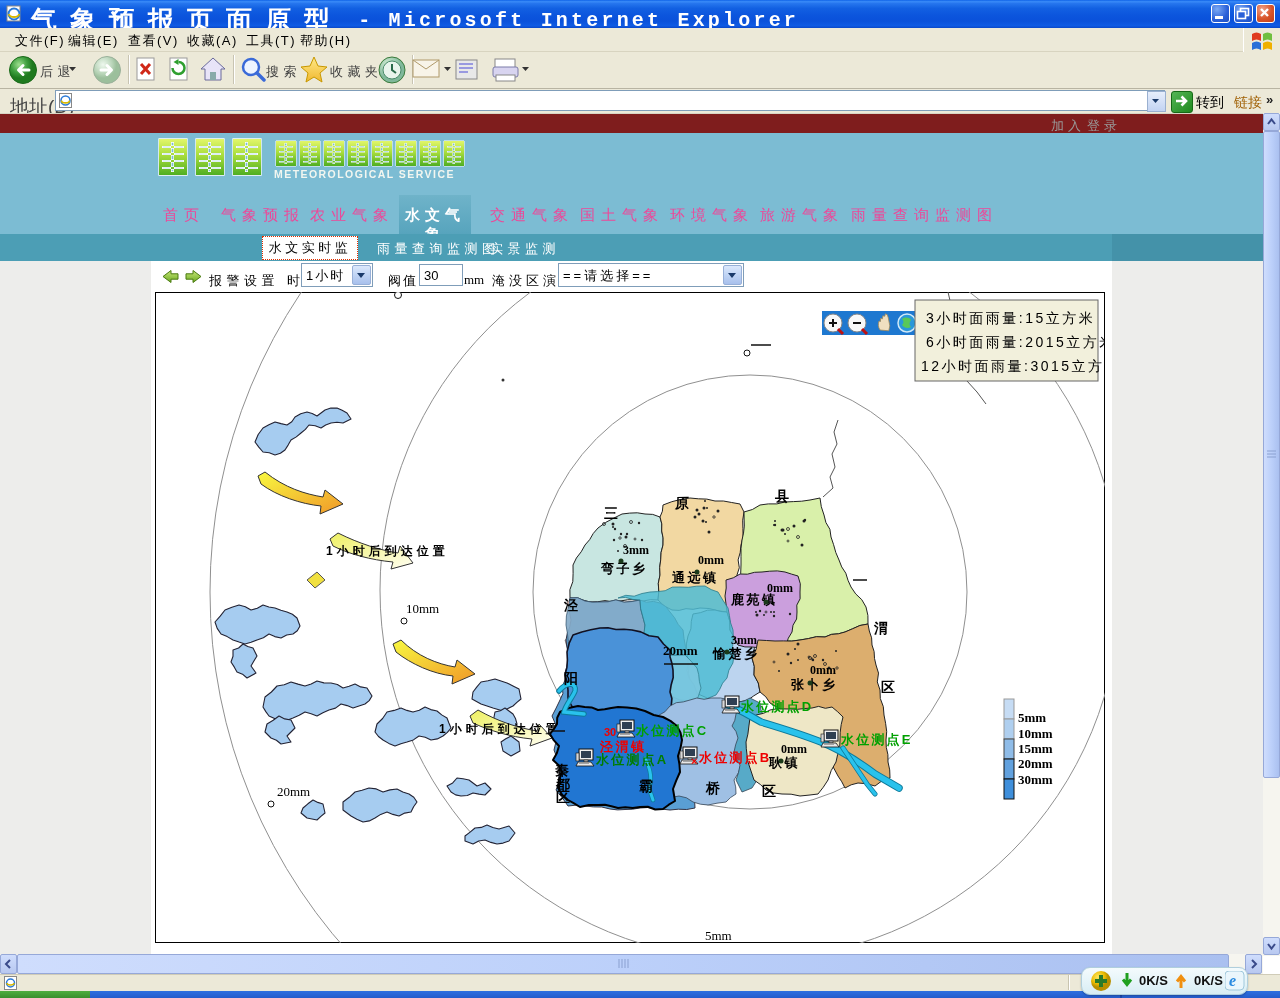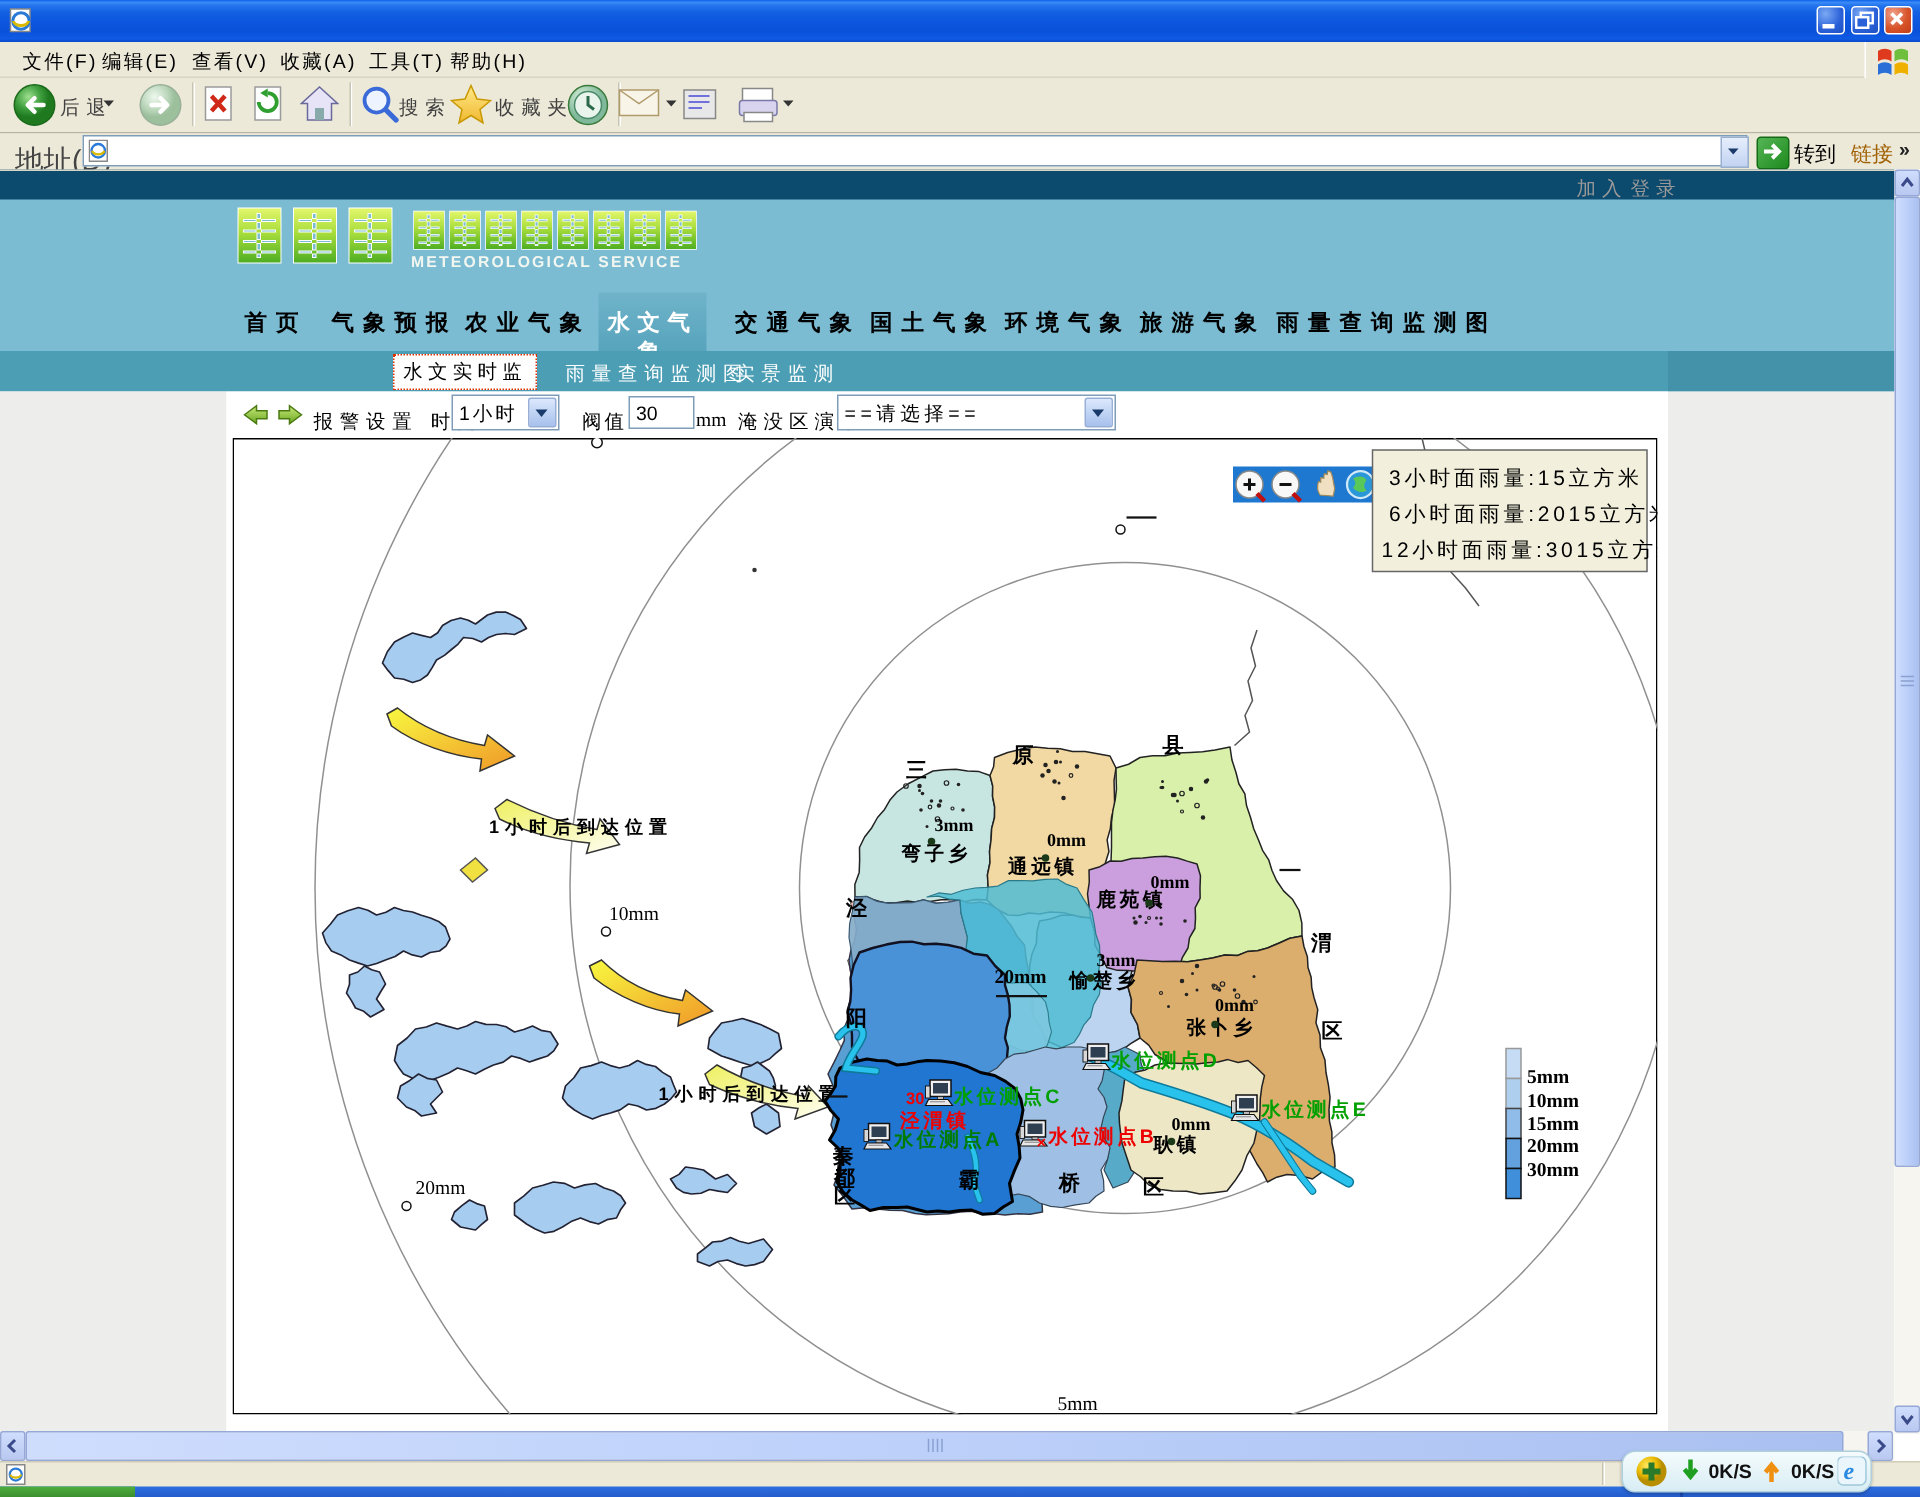--- a/index.html
+++ b/index.html
@@ -24,26 +24,26 @@
 #addrbar{left:0;top:89px;width:1280px;height:24px;background:#ece9d8}
 #addrlbl{left:10px;top:5px;font-size:19px;color:#444}
 #addrinput{left:55px;top:1px;width:1110px;height:21px;background:#fff;border:1px solid #7f9db9;box-sizing:border-box}
 #addrtxt{left:78px;top:4px;font-size:13px;font-family:"Liberation Mono",monospace;letter-spacing:0;color:#000;white-space:nowrap}
 #addrdrop{left:1147px;top:2px;width:17px;height:19px;background:linear-gradient(180deg,#e6eefc,#c2d3f2);border:1px solid #9ab0d0}
 #gobtn{left:1171px;top:2px;width:20px;height:20px;border-radius:3px;background:linear-gradient(135deg,#55b555,#1e8a1e);border:1px solid #156a15}
 #gotxt{left:1196px;top:5px;font-size:14px;color:#000}
 #lnktxt{left:1234px;top:5px;font-size:14px;color:#a16207}
 #chev{left:1266px;top:3px;font-size:13px;font-weight:bold;color:#222}
 
-#strip{left:0;top:113px;width:1263px;height:20px;background:#0c4a6e;border-top:1px solid #d8d5c5}
+#strip{left:0;top:113px;width:1263px;height:20px;background:#7f1d1d;border-top:1px solid #d8d5c5}
 #strip span{position:absolute;top:3px;font-size:13px;color:#999;letter-spacing:4px}
 
 #header{left:0;top:133px;width:1263px;height:101px;background:#7cbcd3}
 #navrow{left:0;top:195px;width:1263px;height:39px}
-.nav{position:absolute;top:11px;font-size:15px;font-weight:bold;color:#000000;letter-spacing:6px;white-space:nowrap}
+.nav{position:absolute;top:11px;font-size:15px;font-weight:normal;color:#ec4899;letter-spacing:6px;white-space:nowrap}
 #navtab{left:399px;top:0;width:72px;height:39px;background:linear-gradient(180deg,#6fb3c9,#57a4bd)}
 #navtab div{margin-top:11px;text-align:center;font-size:15px;font-weight:bold;color:#fff;letter-spacing:5px}
 
 #subnav{left:0;top:234px;width:1263px;height:27px;background:#4c9eb5}
 #subnav .dk{position:absolute;left:1112px;top:0;width:151px;height:27px;background:#4492a9}
 #tab1{position:absolute;left:262px;top:2px;width:94px;height:22px;background:#fff;border:1px dotted #e03000;font-size:13px;color:#000;text-align:center;line-height:21px;letter-spacing:3.5px}
 #subnav .it{position:absolute;top:6px;font-size:13px;color:#fff;letter-spacing:4.5px}
 
 #bgleft{left:0;top:261px;width:151px;height:693px;background:#ededeb}
 #bgright{left:1112px;top:261px;width:151px;height:693px;background:#ededeb}
@@ -70,20 +70,21 @@
 .ser{font-family:"Liberation Serif",serif}
 </style></head><body>
 <div id="page">
 
 <div id="titlebar" class="abs"></div>
 <svg class="abs" style="left:6px;top:5px" width="17" height="17">
       <rect x="1" y="1" width="13" height="15" fill="#fff" stroke="#888"></rect>
       <circle cx="8" cy="9" r="5.5" fill="none" stroke="#2a7ad8" stroke-width="2"></circle>
       <path d="M3 9a5 3 0 0 0 10 0" fill="none" stroke="#d8b800" stroke-width="2"></path>
     </svg>
+<div id="titletxt" class="abs">气象预报页面原型<span class="lat"> - Microsoft Internet Explorer</span></div>
 <div id="btnmin" class="abs winbtn">
       <svg width="17" height="17">
         <rect x="3" y="11" width="8" height="3" fill="#fff"></rect>
       </svg>
     </div>
 <div id="btnmax" class="abs winbtn">
       <svg width="17" height="17">
         <rect x="5.5" y="3.5" width="8" height="7" fill="none" stroke="#fff" stroke-width="1.6"></rect>
         <rect x="2.5" y="6.5" width="8" height="7" fill="#2a60d8" stroke="#fff" stroke-width="1.6"></rect>
       </svg>

